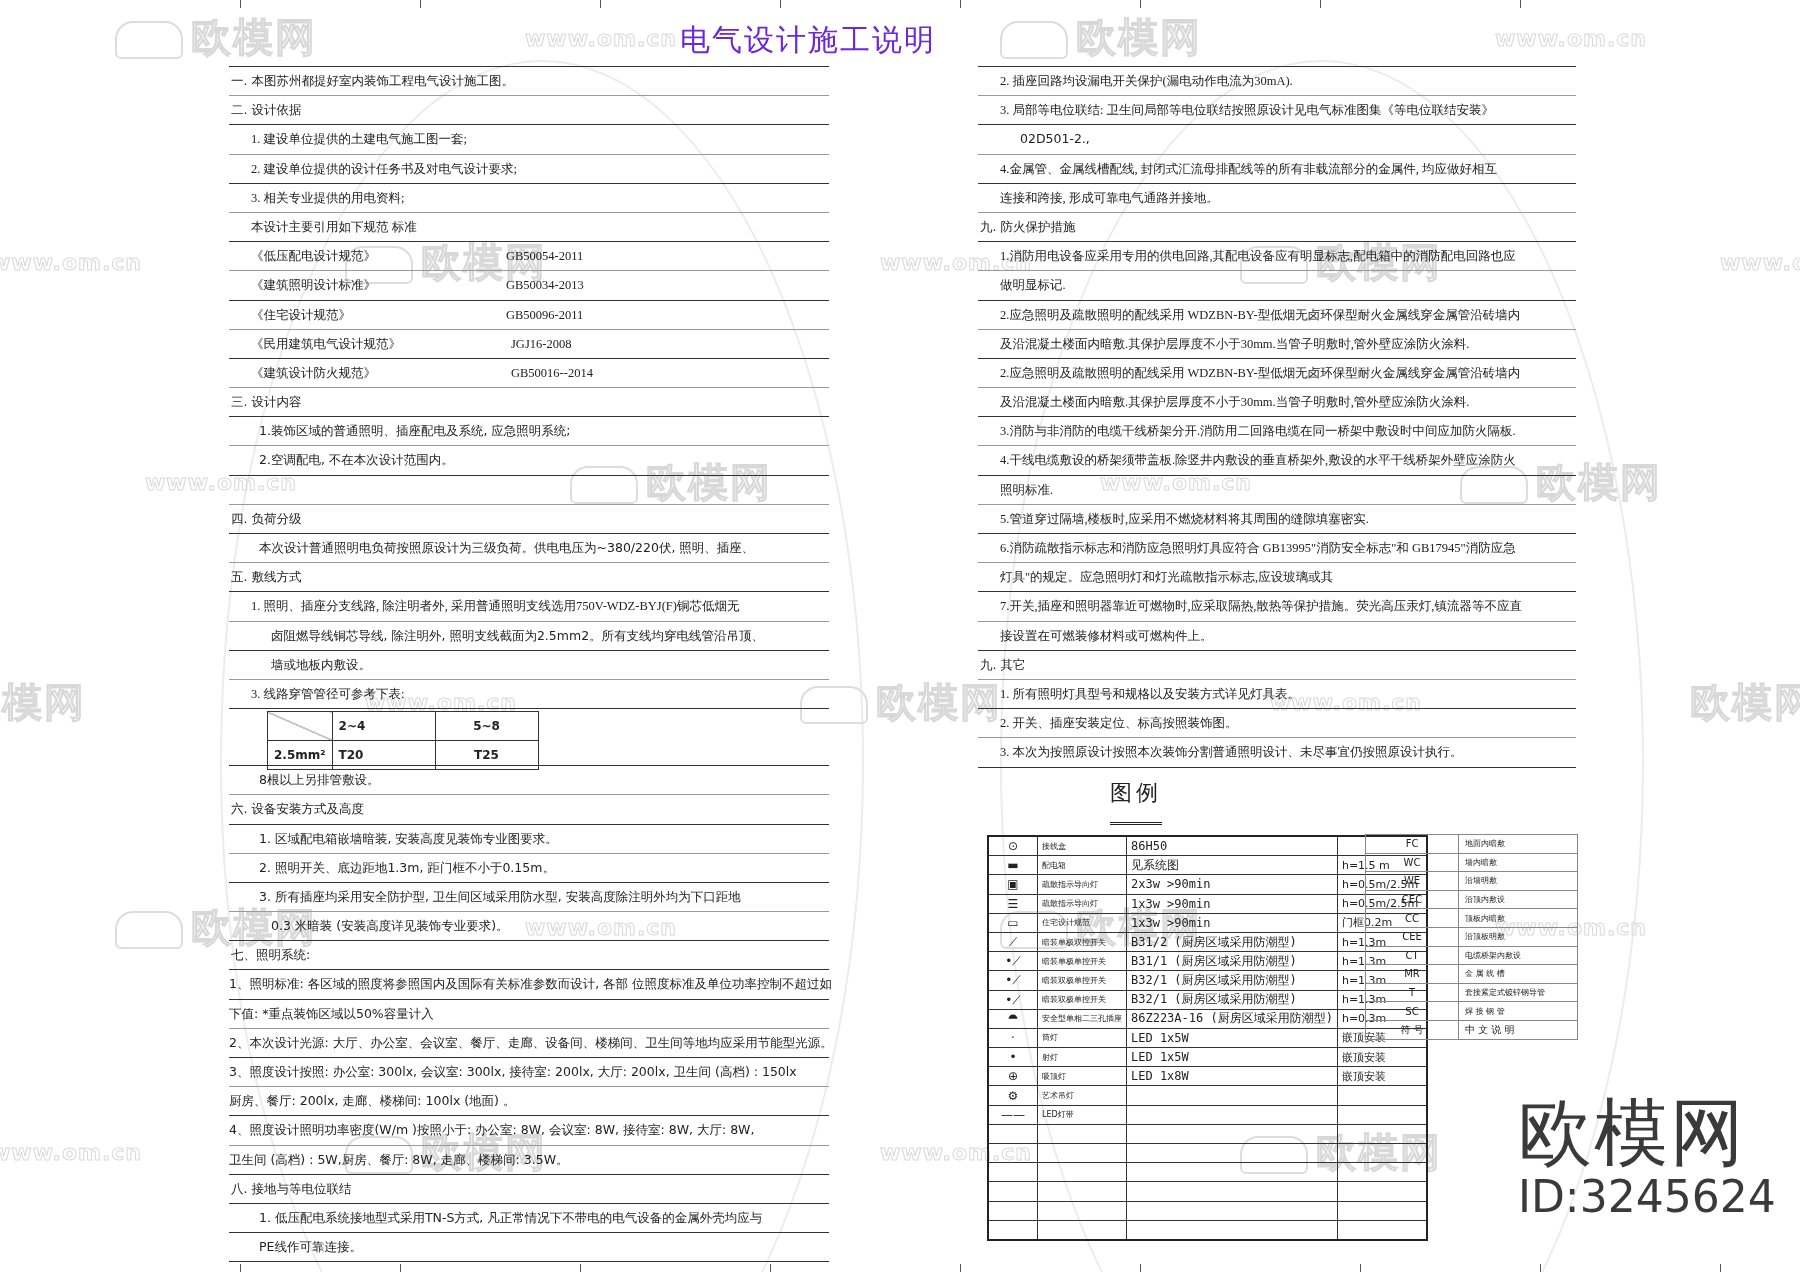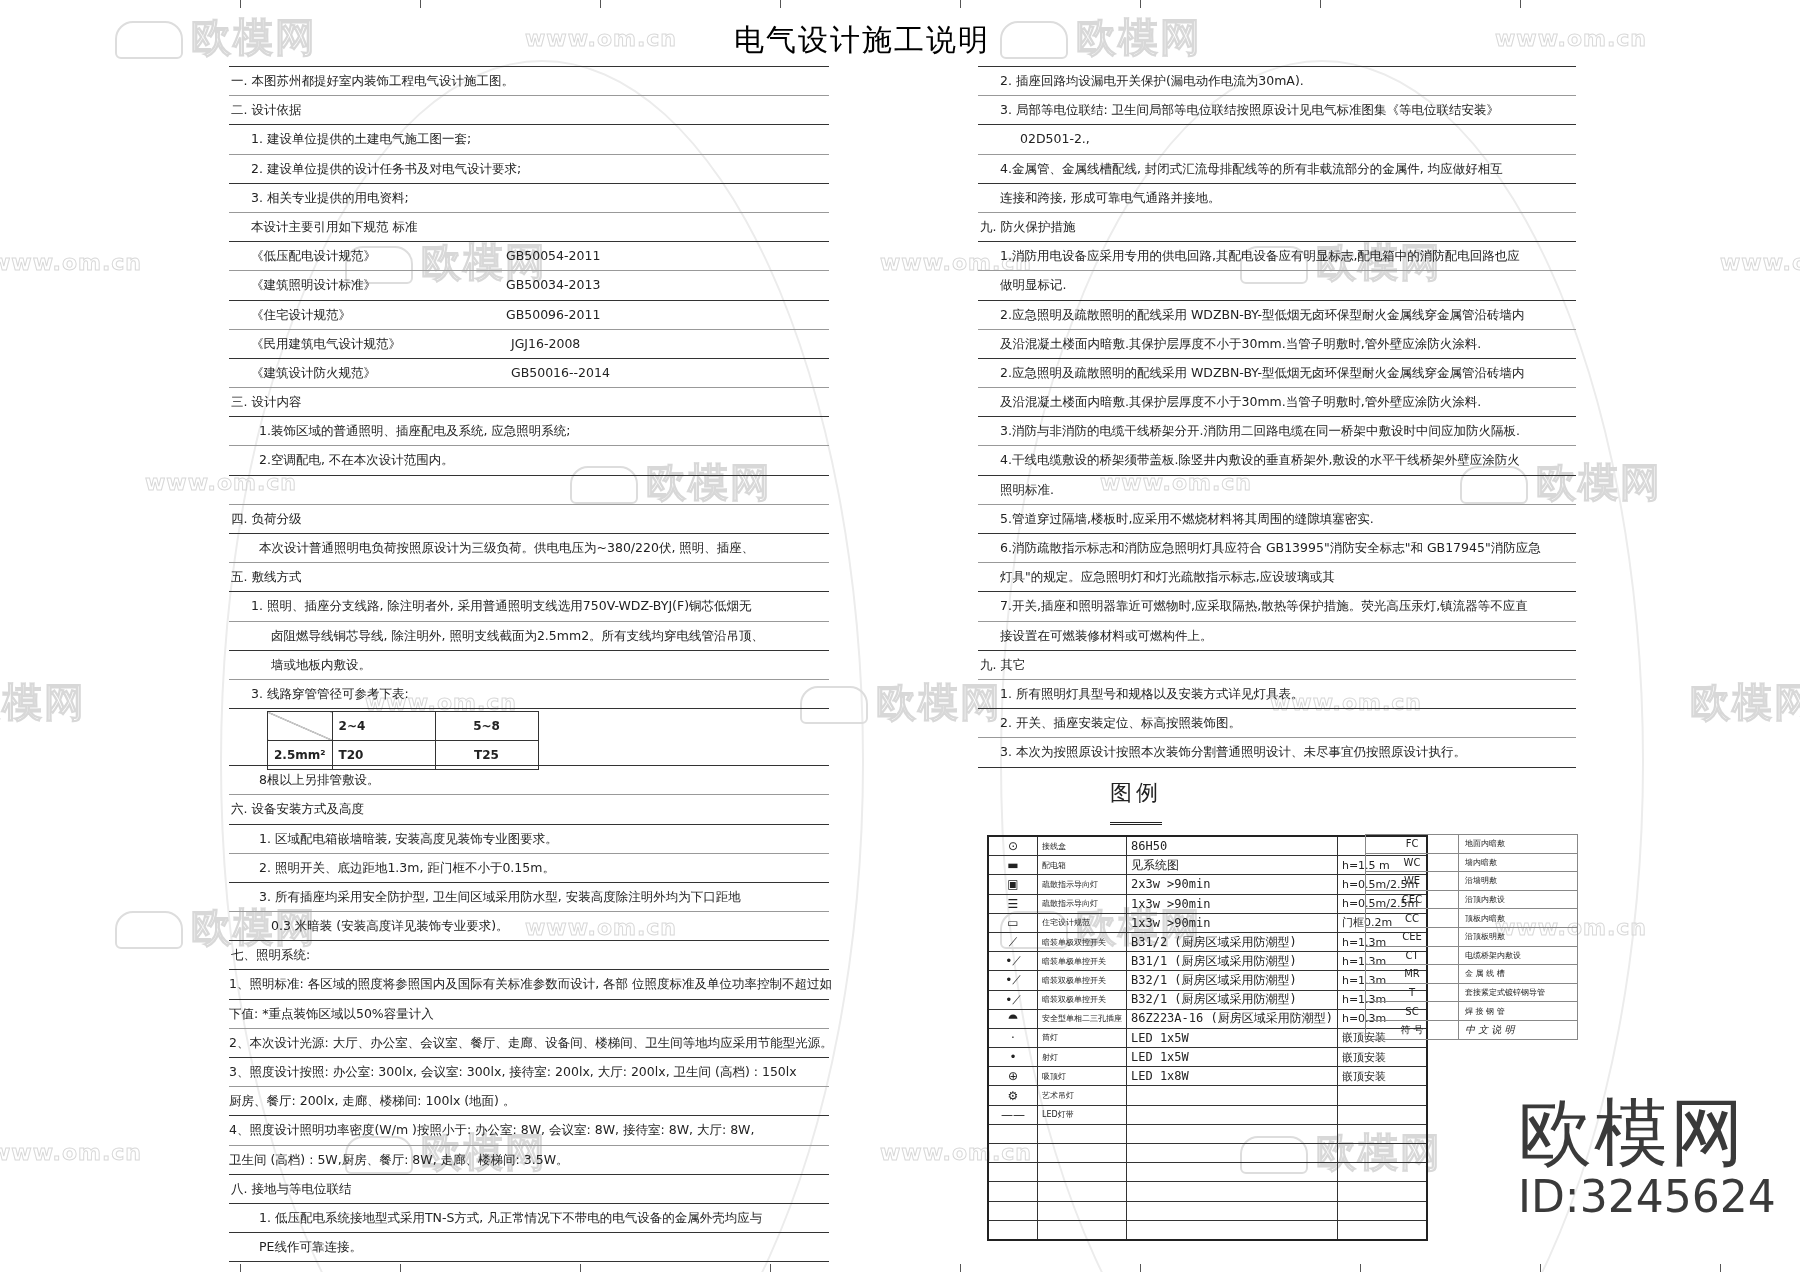--- a/index.html
+++ b/index.html
@@ -11,29 +11,29 @@
   .wm-url{font-size:22px;letter-spacing:1px;}
   .wm-sofa{display:inline-block;width:64px;height:34px;border:2px solid #ddd;border-radius:18px 18px 6px 6px;
            vertical-align:middle;margin-right:8px;}
   .wm-arc{position:absolute;border:2px solid #ececec;border-radius:50%;pointer-events:none;}
 
   .ticks{position:absolute;top:0;left:0;width:1800px;height:10px;}
   .tick{position:absolute;top:0;width:1px;height:8px;background:#555;}
   .bticks{position:absolute;bottom:0;left:0;width:1800px;height:10px;}
   .btick{position:absolute;bottom:0;width:1px;height:8px;background:#555;}
 
-  .title{position:absolute;left:734px;top:20px;font-size:30px;font-family:Liberation Sans, sans-serif;
-         letter-spacing:2px;color:#000000;}
+  .title{position:absolute;left:680px;top:20px;font-size:30px;font-family:Liberation Sans, sans-serif;
+         letter-spacing:2px;color:#6d28d9;}
   .col{position:absolute;}
   .col-left{left:205px;top:66px;width:600px;margin-left:24px;}
   .col-right{left:978px;top:66px;width:598px;}
   .line{position:relative;height:28.2px;line-height:28px;font-size:12.5px;border-bottom:1px solid #333;
         white-space:nowrap;overflow:visible;}
   .line.thin{border-bottom:1px solid #999;}
-  .ind1{padding-left:22px;}
+  .ind1{padding-left:22px;font-family:Liberation Serif, serif;}
   .ind2{padding-left:30px;}
   .ind3{padding-left:42px;}
   .sec{padding-left:2px;}
   .std-name{display:inline-block;width:255px;}
   .std-code{display:inline-block;}
   .conduit{position:absolute;left:38px;top:2px;border-collapse:collapse;font-size:12px;}
   .conduit td{border:1px solid #333;height:19px;padding:0 6px;}
   .conduit .diag{width:58px;height:22px;position:relative;font-size:6px;padding:0;
         background:linear-gradient(to top right, transparent 49%, #333 50%, transparent 51%);}
   .tall{height:56px;font-weight:bold;}
@@ -367,21 +367,21 @@
       <tr>
         <td class="c">T</td>
         <td class="d">套接紧定式镀锌钢导管</td>
       </tr>
       <tr>
         <td class="c">SC</td>
         <td class="d">焊 接 钢 管</td>
       </tr>
       <tr>
         <td class="c">符    号</td>
-        <td class="d" style="font-size: 10px; font-style: italic;">中  文  说  明</td>
+        <td class="d" style="font-size: 10px;">中  文  说  明</td>
       </tr>
     </tbody>
 </table>
 
 <div class="big-wm">
   <div class="b1">欧模网</div>
   <div class="b2">ID:3245624</div>
 </div>
 
 </body></html>

